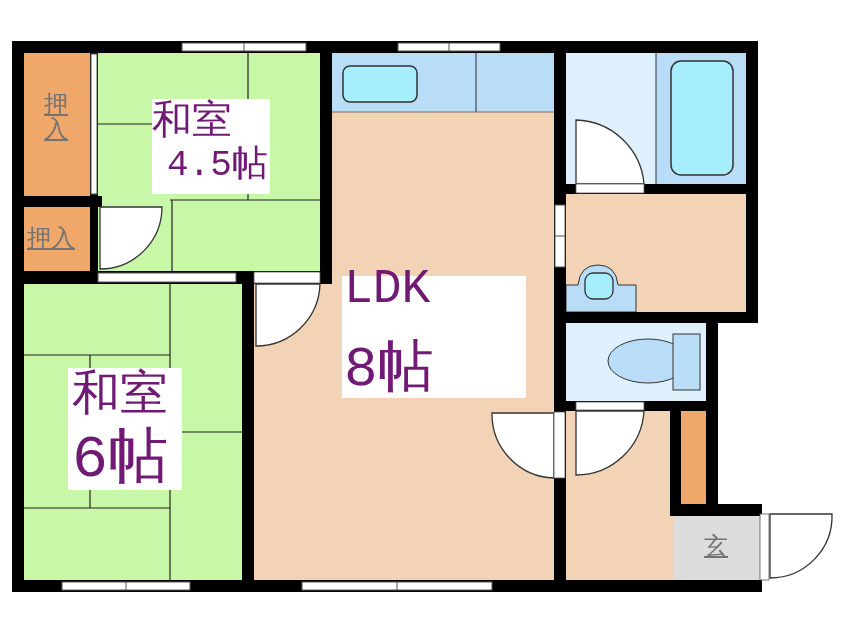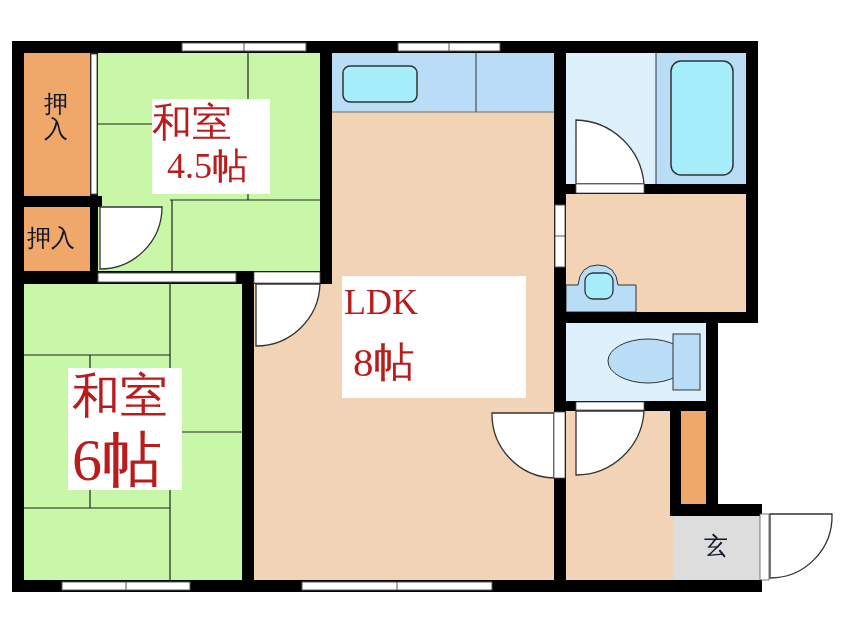--- a/index.html
+++ b/index.html
@@ -1,20 +1,20 @@
 <!DOCTYPE html>
 <html><head>
 <meta charset="utf-8">
 <style>
   html, body { margin: 0; padding: 0; background: #ffffff; }
   body { width: 846px; height: 634px; position: relative; overflow: hidden; font-family: "DejaVu Sans", sans-serif; }
   svg { position: absolute; left: 0; top: 0; }
   .label-box { position: absolute; background: #ffffff; }
-  .room-label { position: absolute; color: #b91c1c; font-family: Liberation Serif, serif; line-height: 1.0; white-space: pre; }
-  .closet-label { position: absolute; color: #0f172a; font-family: "DejaVu Sans", sans-serif; line-height: 1.05; }
+  .room-label { position: absolute; color: #701a75; font-family: Liberation Mono, monospace; line-height: 1.0; white-space: pre; }
+  .closet-label { position: absolute; color: #737373; font-family: "DejaVu Sans", sans-serif; line-height: 1.05; text-decoration: underline; }
 </style>
 </head>
 <body>
 
 <svg width="846" height="634" viewBox="0 0 846 634">
 
   <rect x="24" y="52" width="66" height="144" fill="#f0a86a"></rect>
   <rect x="24" y="207" width="66" height="64" fill="#f0a86a"></rect>
 
   <rect x="98" y="52" width="222" height="220" fill="#c9f7a8"></rect>
@@ -134,18 +134,18 @@
 
 <div class="label-box" style="left:152px;top:99px;width:118px;height:95px;"></div>
 <div class="room-label" style="left:152px;top:103px;font-size:40px;">和室</div>
 <div class="room-label" style="left:152px;top:148px;font-size:36px;padding-left:15px;">4.5帖</div>
 
 <div class="label-box" style="left:68px;top:368px;width:114px;height:122px;"></div>
 <div class="room-label" style="left:72px;top:372px;font-size:48px;">和室</div>
 <div class="room-label" style="left:72px;top:430px;font-size:60px;">6帖</div>
 
 <div class="label-box" style="left:342px;top:276px;width:184px;height:122px;"></div>
-<div class="room-label" style="left:344px;top:284px;font-size:36px;">LDK</div>
-<div class="room-label" style="left:353px;top:342px;font-size:41px;">8帖</div>
+<div class="room-label" style="left:344px;top:265px;font-size:48px;">LDK</div>
+<div class="room-label" style="left:344px;top:342px;font-size:56px;">8帖</div>
 
 <div class="closet-label" style="left:44px;top:92px;width:26px;font-size:24px;">押入</div>
 <div class="closet-label" style="left:27px;top:226px;font-size:24px;white-space:nowrap;">押入</div>
 <div class="closet-label" style="left:704px;top:534px;font-size:24px;">玄</div>
 
 </body></html>

